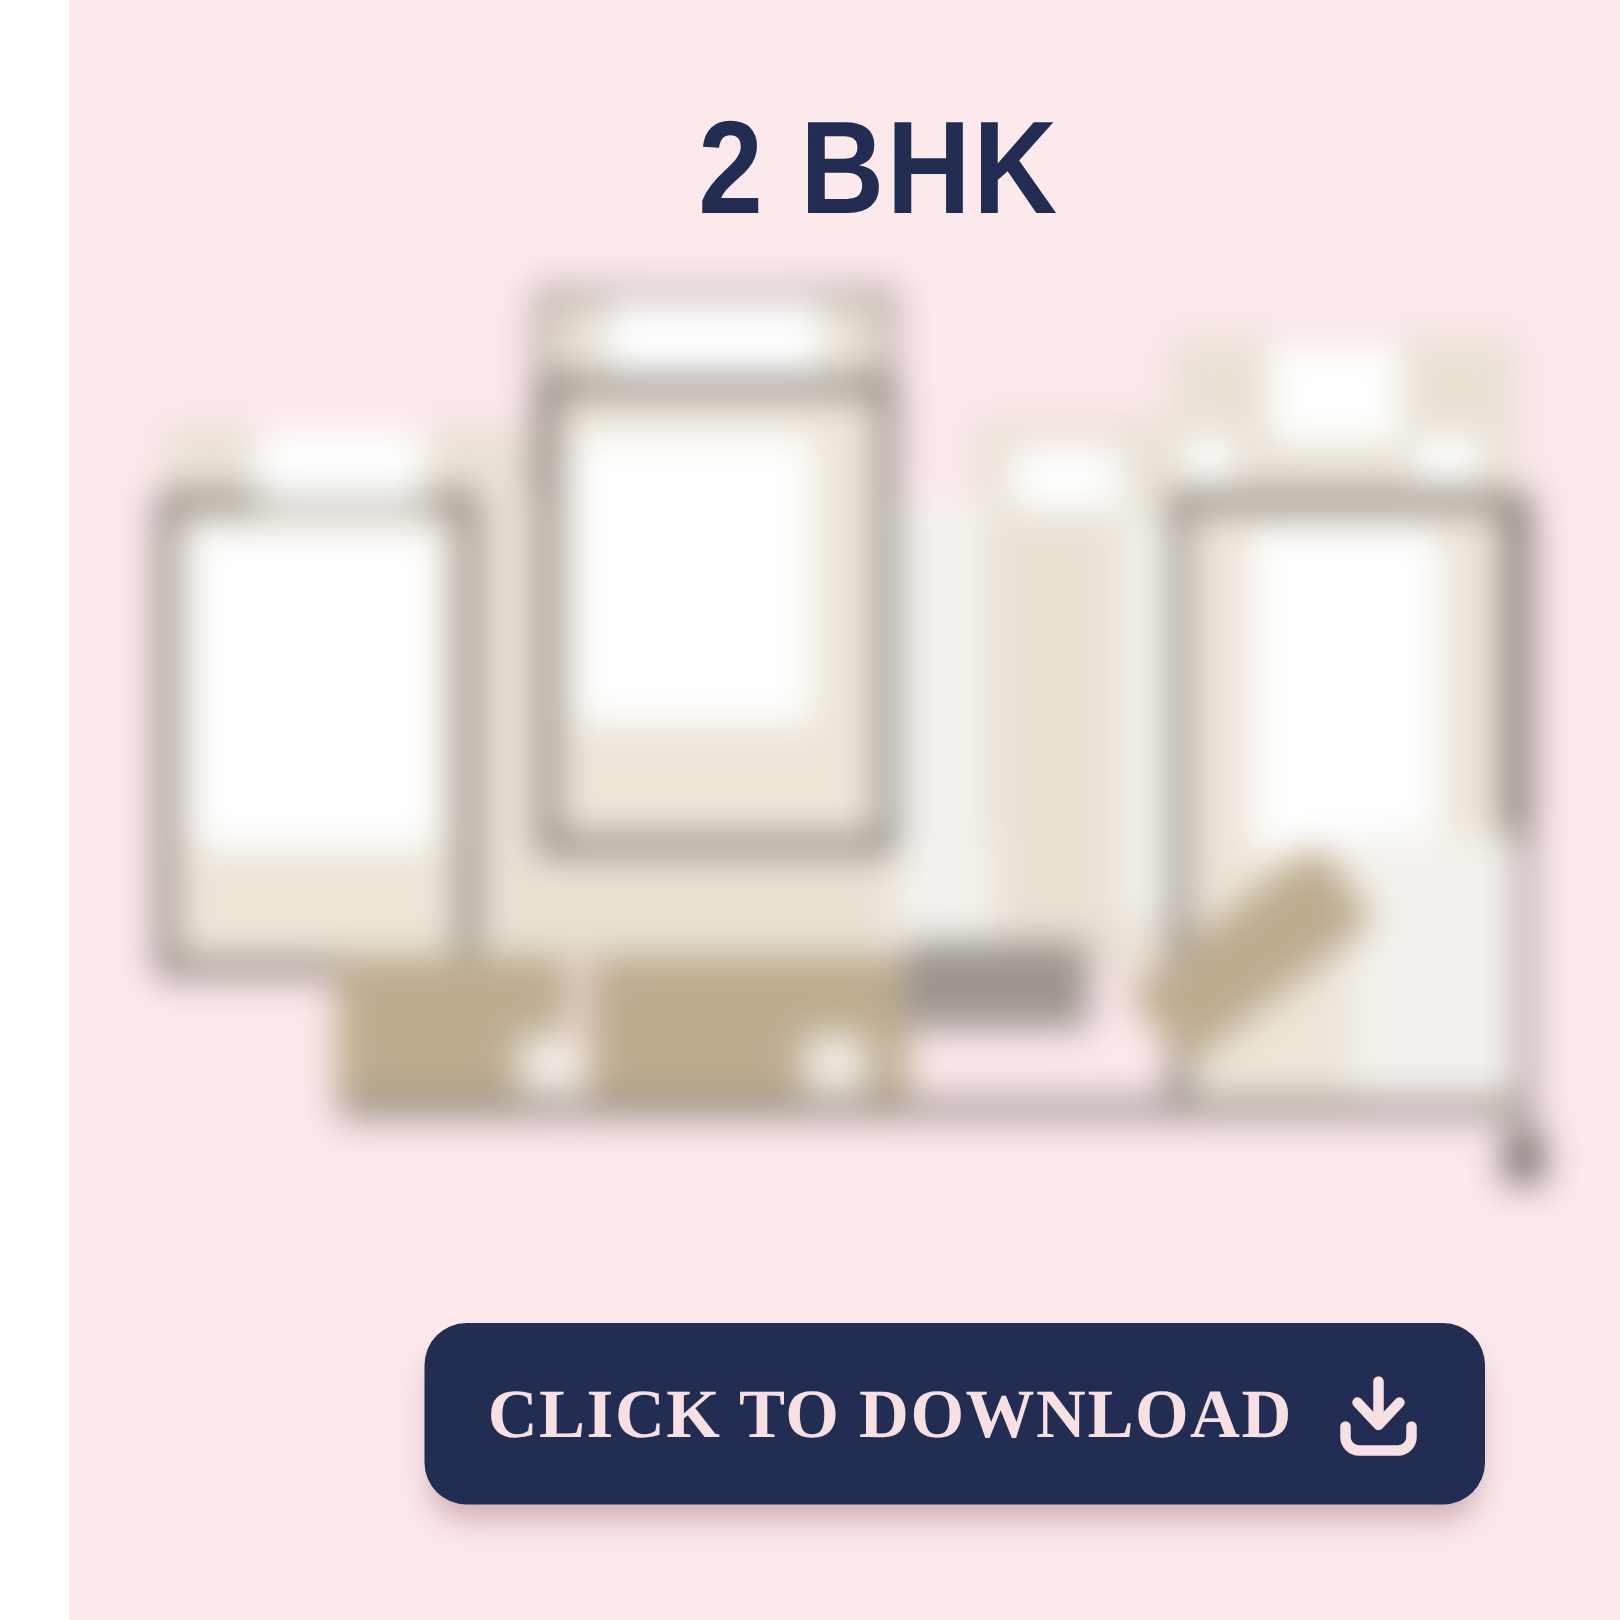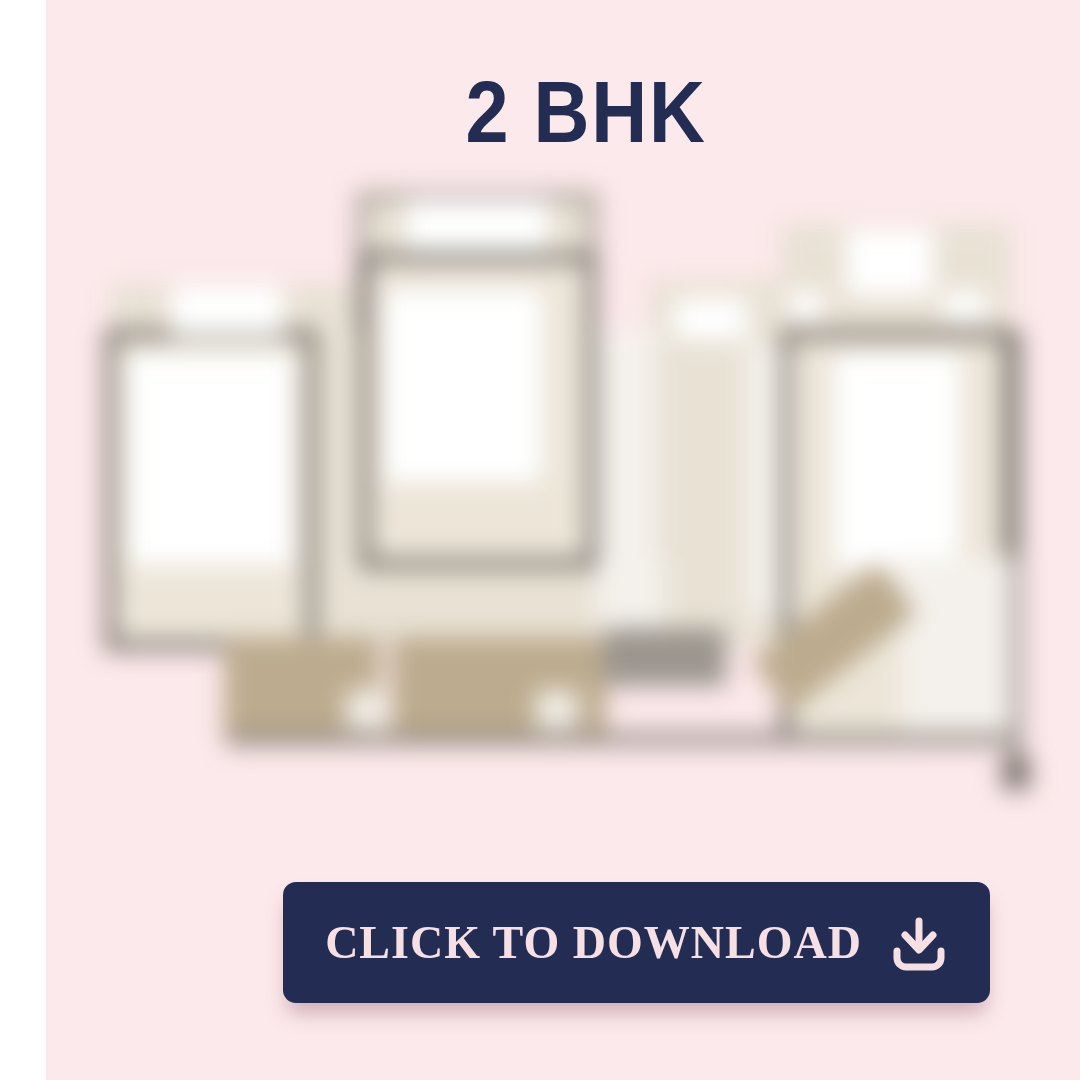--- a/index.html
+++ b/index.html
@@ -49,21 +49,21 @@
     border-left:7px solid var(--gray,#8a837c);
     border-right:7px solid var(--gray,#8a837c);
     border-top:7px solid var(--gray,#8a837c);
     box-sizing:border-box;
   }
   .diag{transform:rotate(-38deg);}
   
   .download-btn{
     position:absolute;left:237px;top:882px;width:707px;height:121px;
     background:var(--navy,#232c52);
-    border:none;border-radius:13px;
+    border:none;border-radius:28px;
     display:flex;align-items:center;justify-content:center;gap:28px;
     cursor:pointer;
     box-shadow:0 14px 20px -4px rgba(150,105,115,0.45);
   }
   .download-label{
     font-family:"Liberation Serif",serif;
     font-weight:700;
     font-size:46px;
     letter-spacing:1px;
     color:var(--button-text,#f6e0e3);

